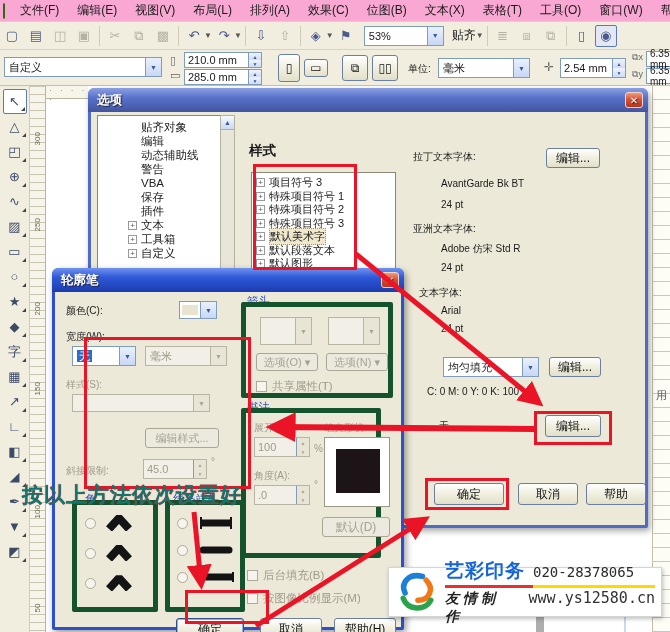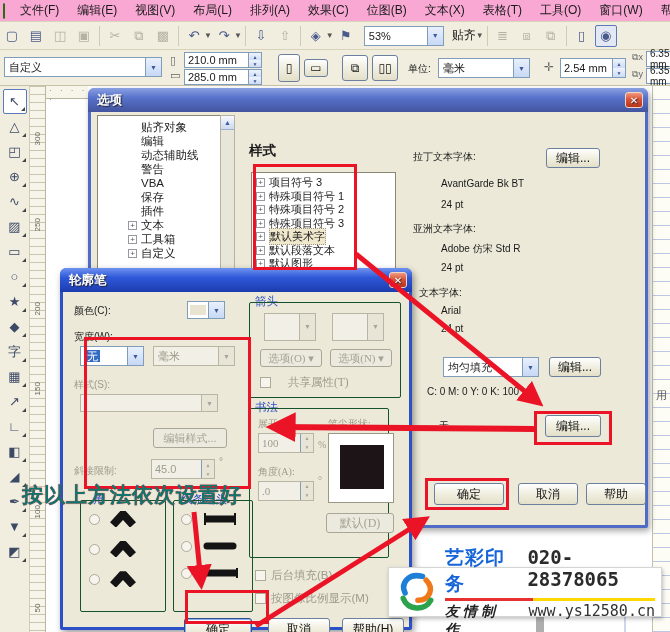--- a/index.html
+++ b/index.html
@@ -52,51 +52,51 @@
     background-image:repeating-linear-gradient(180deg,#fdfdf6 0 13px,#bcc8e2 13px 14px); }
   .palette-tab { position:absolute; left:656px; top:388px; font-size:11px; color:#555; z-index:5; }
 
   
   .dlg { position:absolute; border-radius:7px 7px 2px 2px; }
   .dlg .tbar { height:24px; border-radius:6px 6px 0 0; display:flex; align-items:center; padding:0 5px 0 9px; color:#fff; font-weight:bold; font-size:12.5px; text-shadow:1px 1px 1px #223; }
   .dlg .body { position:absolute; left:3px; right:3px; top:24px; bottom:3px; background:#ece9d8; }
   .closex { margin-left:auto; width:18px; height:16px; border-radius:3px; background:linear-gradient(180deg,#ef9a7e,#d6553a 45%,#b93317); border:1px solid #f3d5c8; color:#fff; font-size:10px; font-weight:bold; display:flex; align-items:center; justify-content:center; }
   .opts { left:88px; top:88px; width:560px; height:440px; background:#4f6bc6; box-shadow:2px 3px 6px rgba(0,0,0,.35); z-index:10; }
   .opts .tbar { background:linear-gradient(180deg,#8ba0e0,#5873cc 40%,#42549e); }
-  .open-dlg { left:60px; top:268px; width:352px; height:362px; background:#2b50c8; box-shadow:2px 3px 7px rgba(0,0,0,.4); z-index:20; }
+  .open-dlg { left:52px; top:268px; width:352px; height:362px; background:#2b50c8; box-shadow:2px 3px 7px rgba(0,0,0,.4); z-index:20; }
   .open-dlg .tbar { background:linear-gradient(180deg,#6f92f0,#2e58d8 40%,#1c3cae); }
 
   .panel { background:#fff; border:1px solid #8a8775; position:absolute; }
   .treerow { display:flex; align-items:center; height:14px; padding-left:30px; font-size:11.5px; white-space:nowrap; color:#222; }
   .plusbox { width:9px; height:9px; border:1px solid #9a97a0; background:#fff; font-size:8px; line-height:7px; text-align:center; color:#555; margin-right:4px; flex:none; }
   .treerow.noplus { padding-left:43px; }
   .stylerow { display:flex; align-items:center; height:13.5px; padding-left:4px; font-size:11px; white-space:nowrap; }
   .stylerow.sel .slabel { background:#efe8cd; border:1px dotted #9a9788; }
   .scrollbar { position:absolute; width:15px; background:#e8e6d8; border:1px solid #b5b2a0; }
   .scrollbar .sb-btn { height:14px; background:linear-gradient(180deg,#f6f9ff,#cdd9f1); border-bottom:1px solid #9eb0cf; font-size:7px; color:#3a5a9a; text-align:center; line-height:14px; }
 
   .glabel { color:#2f50c4; font-size:11.5px; }
-  .groupbox { position:absolute; border:1px solid #14532d; border-radius:2px;font-family:Liberation Serif, serif; }
+  .groupbox { position:absolute; border:5px solid #14532d; border-radius:2px; }
   .lbl { position:absolute; font-size:10px; white-space:nowrap; }
   .lbl.dim { color:#9e9b8c; }
   .radio { width:11px; height:11px; border:1px solid #adaa98; border-radius:50%; background:#f6f4ec; flex:none; }
   .cbx { width:11px; height:11px; border:1px solid #adaa98; background:#f6f4ec; flex:none; margin-right:5px; }
   .cbrow { position:absolute; display:flex; align-items:center; font-size:11.5px; color:#9e9b8c; }
 
   
   .ann { position:absolute; border:3px solid #ea1426; z-index:80; pointer-events:none; }
   #arrowlayer { position:absolute; left:0; top:0; z-index:81; pointer-events:none; }
   .ann-text { position:absolute; left:22px; top:481px; z-index:82; color:#0f766e; font-size:21px; font-weight:bold; letter-spacing:1px; text-shadow:0 0 1px #ea1426; white-space:nowrap; pointer-events:none;font-family:Liberation Serif, serif; }
 
   
   .wm { position:absolute; left:388px; top:567px; width:274px; height:50px; background:#fff; border:1px solid #d5d5d5; box-shadow:1px 2px 4px rgba(0,0,0,.25); z-index:90; display:flex; align-items:center; padding:2px 6px; }
   .wm .txt { flex:1; margin-left:6px; }
   .wm .row1 { display:flex; align-items:baseline; gap:8px; }
   .wm .brand { color:#1565d8; font-weight:bold; font-size:19px; letter-spacing:1px; }
-  .wm .phone { color:#2b2b2b; font-weight:bold; font-size:19px; font-family:"DejaVu Sans Mono",monospace; letter-spacing:0; }
+  .wm .phone { color:#2b2b2b; font-weight:normal; font-size:14px; font-family:"DejaVu Sans Mono",monospace; letter-spacing:0; }
   .wm .uline { height:3px; display:flex; margin:1px 0; }
   .wm .uline .r { width:42%; background:#e83030; }
   .wm .uline .y { width:58%; background:#ffd800; }
   .wm .row2 { display:flex; align-items:baseline; gap:14px; }
   .wm .maker { font-style:italic; font-weight:bold; font-size:14px; color:#222; letter-spacing:4px; font-family:"Liberation Serif",serif; }
   .wm .url { font-size:15px; color:#333; font-family:"DejaVu Sans Mono",monospace; }
 </style>
 </head>
 <body>
 
@@ -493,21 +493,21 @@
       <div class="combo dis" style="position:absolute;left:14px;top:10px;width:52px;height:28px;">
           <span class="cval"></span>
           <span class="carw">▼</span>
         </div>
       <div class="combo dis" style="position:absolute;left:82px;top:10px;width:52px;height:28px;">
           <span class="cval"></span>
           <span class="carw">▼</span>
         </div>
       <div class="xpbtn dis" style="position:absolute;left:10px;top:46px;width:62px;height:18px;font-size:11px;"><span>选项(O)</span>&nbsp;▾</div>
       <div class="xpbtn dis" style="position:absolute;left:80px;top:46px;width:62px;height:18px;font-size:11px;"><span>选项(N)</span>&nbsp;▾</div>
-      <div class="cbrow" style="left:10px;top:72px;gap:12px;">
+      <div class="cbrow" style="left:10px;top:72px;">
           <span class="cbx"></span>
           <span>共享属性(T)</span>
         </div>
     </div>
 
     <span class="glabel" style="position:absolute;left:192px;top:108px;">书法</span>
     <div class="groupbox" style="left:186px;top:116px;width:140px;height:150px;">
       <span class="lbl dim" style="left:8px;top:8px;">展开(T):</span>
       <div class="spinfield dis" style="position:absolute;left:8px;top:24px;width:56px;">
         <span class="sval">100</span>

